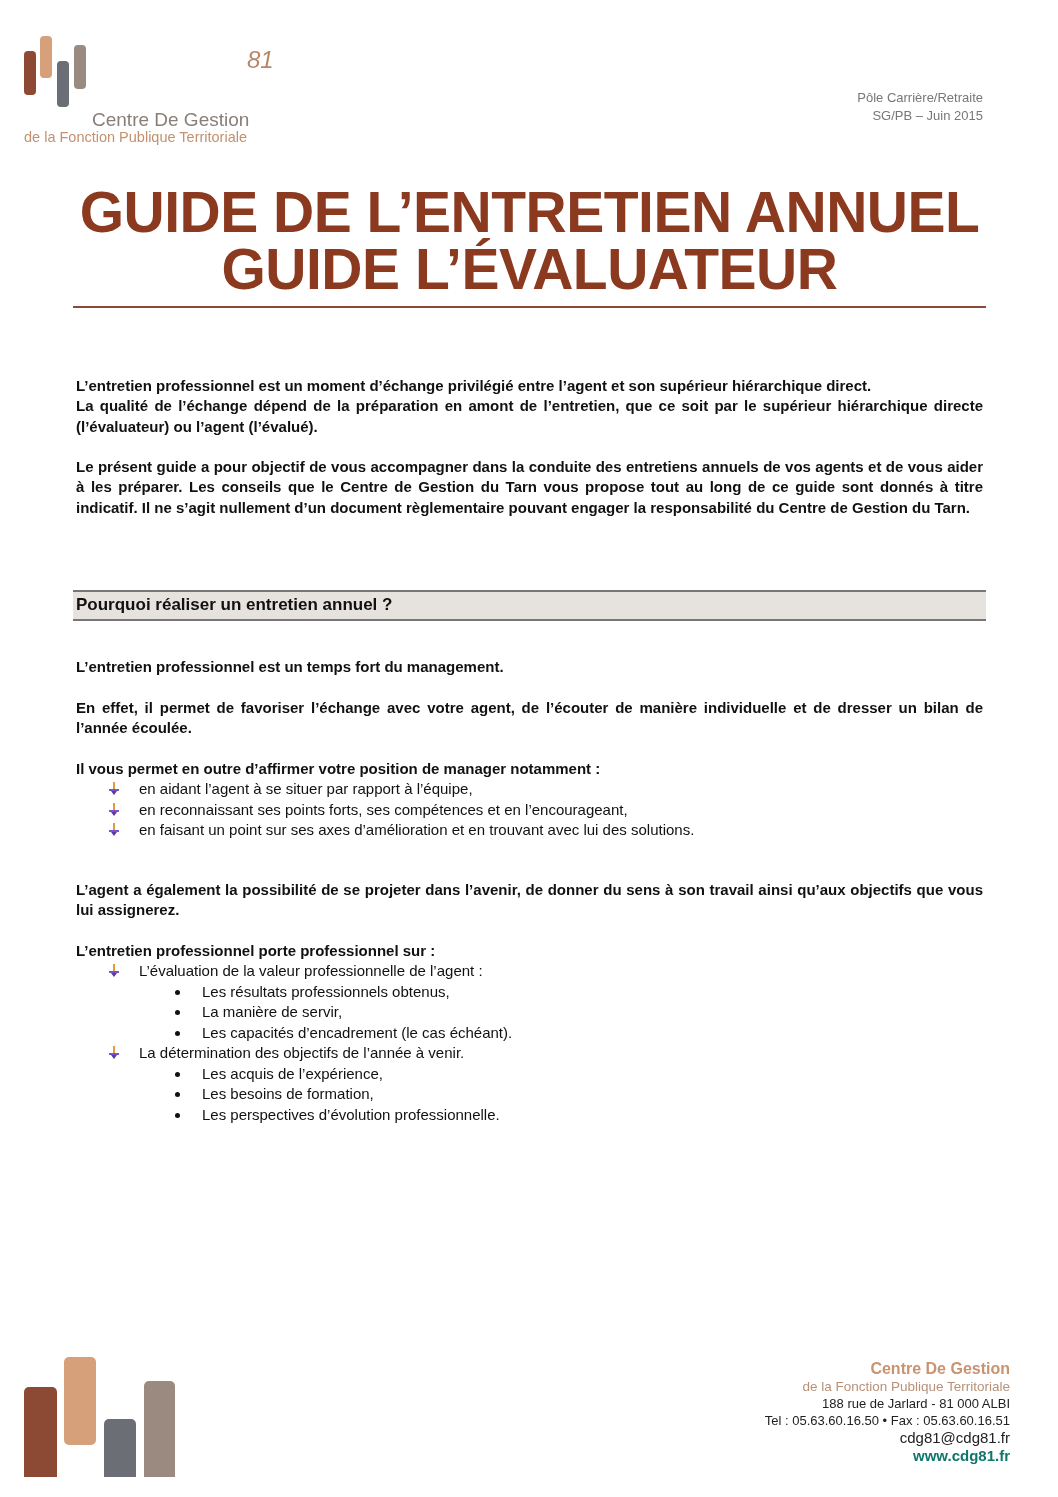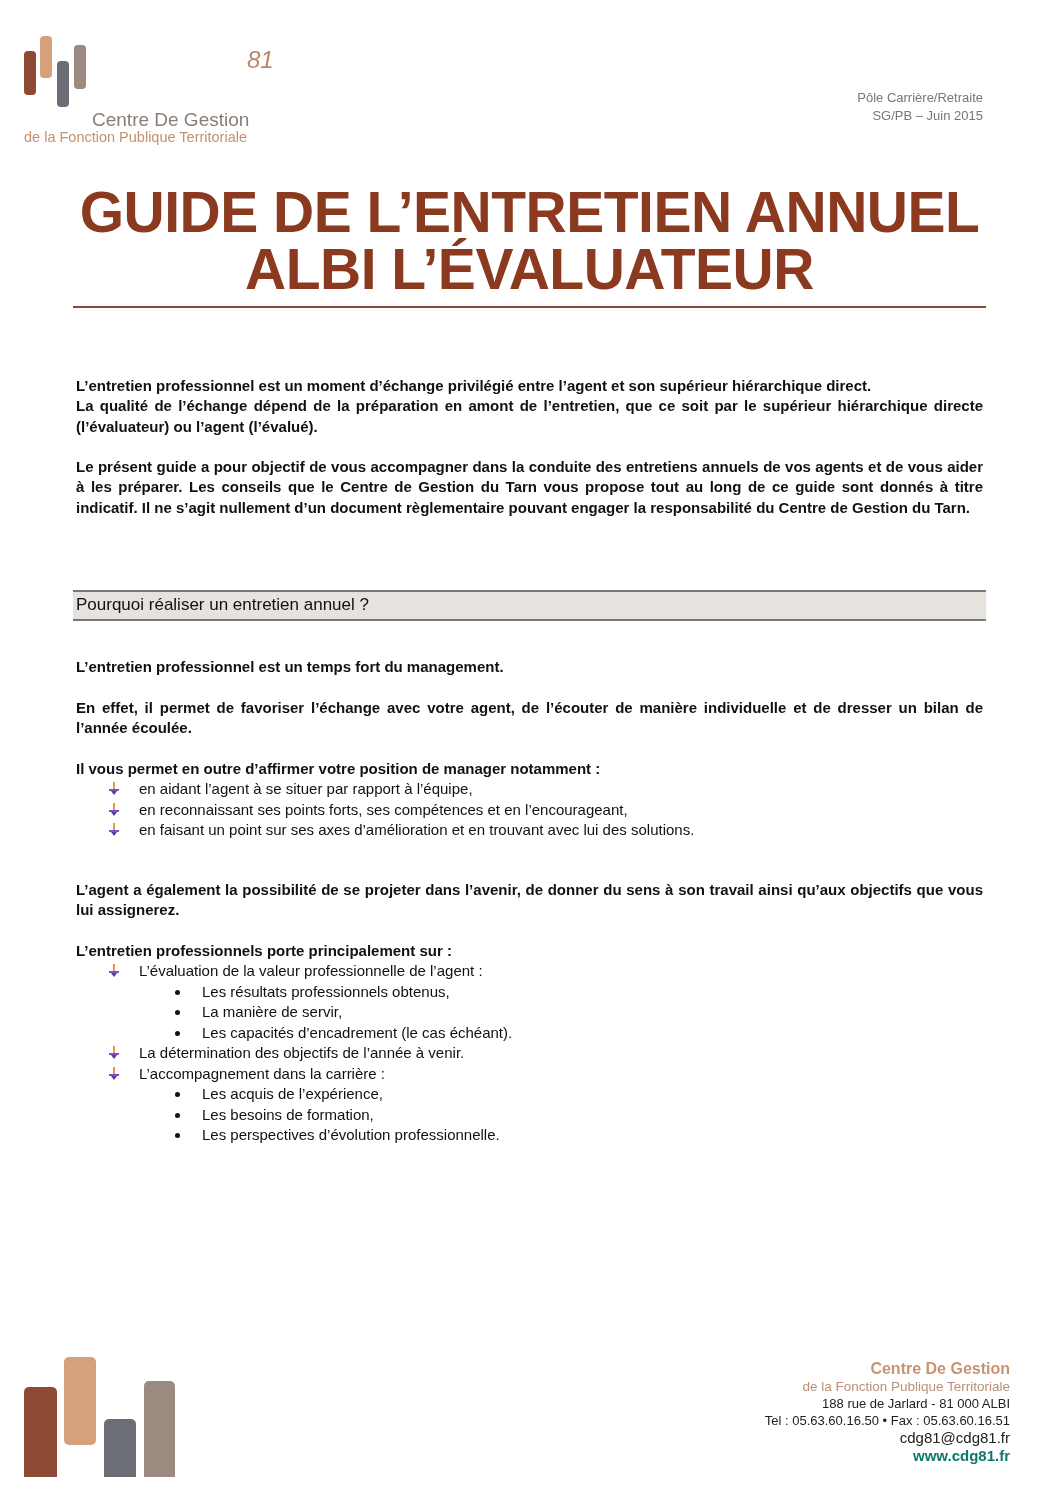--- a/index.html
+++ b/index.html
@@ -23,21 +23,21 @@
 
   .title { position: absolute; left: 74px; width: 911px; top: 184px; text-align: center;
            color: #8b3a1f; font-weight: bold; font-size: 57px; line-height: 57px; letter-spacing: -0.5px; }
   .title-rule { position: absolute; left: 73px; width: 913px; top: 306px; height: 2px; background: #8b4a33; }
 
   .para { position: absolute; left: 76px; width: 907px; font-size: 15px; line-height: 20.3px;
           text-align: justify; color: #111; font-weight: bold; }
 
   .section { position: absolute; left: 73px; width: 913px; top: 590px; height: 27px;
              background: #e6e2de; border-top: 2px solid #777; border-bottom: 2px solid #777; }
-  .section span { position: absolute; left: 3px; top: 3px; font-weight: normal; font-size: 17px; color: #111; }
+  .section span { position: absolute; left: 3px; top: 3px; font-weight: bold; font-size: 17px; color: #111; }
 
   .list { position: absolute; left: 0; width: 1058px; font-size: 15px; line-height: 20.5px; color: #111; }
   .li { position: relative; height: 20.5px; white-space: nowrap; }
   .li .arrow { position: absolute; left: 108px; top: 3px; width: 12px; height: 14px; }
   .li .txt1 { position: absolute; left: 139px; top: 0; }
   .li .dot { position: absolute; left: 175px; top: 8px; width: 5px; height: 5px; border-radius: 50%; background: #111; }
   .li .txt2 { position: absolute; left: 202px; top: 0; }
 
   
   .fbars { position: absolute; left: 24px; top: 1357px; width: 155px; height: 120px; }
@@ -63,21 +63,21 @@
   <div class="l2">de la Fonction Publique Territoriale</div>
 </div>
 
 <div class="meta">
   <div>Pôle Carrière/Retraite</div>
   <div>SG/PB – Juin 2015</div>
 </div>
 
 <div class="title">
   <div>GUIDE DE L’ENTRETIEN ANNUEL</div>
-  <div>ALBI L’ÉVALUATEUR</div>
+  <div>GUIDE L’ÉVALUATEUR</div>
 </div>
 <div class="title-rule"></div>
 
 <div class="para" style="top:376px;">
   <div>L’entretien professionnel est un moment d’échange privilégié entre l’agent et son supérieur hiérarchique direct.</div>
   <div>La qualité de l’échange dépend de la préparation en amont de l’entretien, que ce soit par le supérieur hiérarchique directe (l’évaluateur) ou l’agent (l’évalué).</div>
 </div>
 <div class="para" style="top:457px;">Le présent guide a pour objectif de vous accompagner dans la conduite des entretiens annuels de vos agents et de vous aider à les préparer. Les conseils que le Centre de Gestion du Tarn vous propose tout au long de ce guide sont donnés à titre indicatif. Il ne s’agit nullement d’un document règlementaire pouvant engager la responsabilité du Centre de Gestion du Tarn.</div>
 
 <div class="section">
@@ -109,21 +109,21 @@
     <svg class="arrow" viewBox="0 0 12 14">
         <rect x="5" y="0" width="2" height="9" fill="#e39a3a"></rect>
         <rect x="1" y="7" width="10" height="2" fill="#7a4fd0"></rect>
         <polygon points="3,9 9,9 6,13" fill="#5a3aa0"></polygon>
       </svg>
     <span class="txt1">en faisant un point sur ses axes d’amélioration et en trouvant avec lui des solutions.</span>
   </div>
 </div>
 
 <div class="para" style="top:880px;">L’agent a également la possibilité de se projeter dans l’avenir, de donner du sens à son travail ainsi qu’aux objectifs que vous lui assignerez.</div>
-<div class="para" style="top:941px;">L’entretien professionnels porte principalement sur :</div>
+<div class="para" style="top:941px;">L’entretien professionnel porte professionnel sur :</div>
 
 <div class="list" style="top:961px;">
   <div class="li">
     <svg class="arrow" viewBox="0 0 12 14">
         <rect x="5" y="0" width="2" height="9" fill="#e39a3a"></rect>
         <rect x="1" y="7" width="10" height="2" fill="#7a4fd0"></rect>
         <polygon points="3,9 9,9 6,13" fill="#5a3aa0"></polygon>
       </svg>
     <span class="txt1">L’évaluation de la valeur professionnelle de l’agent :</span>
   </div>
@@ -139,28 +139,20 @@
     <span class="dot"></span>
     <span class="txt2">Les capacités d’encadrement (le cas échéant).</span>
   </div>
   <div class="li">
     <svg class="arrow" viewBox="0 0 12 14">
         <rect x="5" y="0" width="2" height="9" fill="#e39a3a"></rect>
         <rect x="1" y="7" width="10" height="2" fill="#7a4fd0"></rect>
         <polygon points="3,9 9,9 6,13" fill="#5a3aa0"></polygon>
       </svg>
     <span class="txt1">La détermination des objectifs de l’année à venir.</span>
-  </div>
-  <div class="li">
-    <svg class="arrow" viewBox="0 0 12 14">
-        <rect x="5" y="0" width="2" height="9" fill="#e39a3a"></rect>
-        <rect x="1" y="7" width="10" height="2" fill="#7a4fd0"></rect>
-        <polygon points="3,9 9,9 6,13" fill="#5a3aa0"></polygon>
-      </svg>
-    <span class="txt1">L’accompagnement dans la carrière :</span>
   </div>
   <div class="li">
     <span class="dot"></span>
     <span class="txt2">Les acquis de l’expérience,</span>
   </div>
   <div class="li">
     <span class="dot"></span>
     <span class="txt2">Les besoins de formation,</span>
   </div>
   <div class="li">

